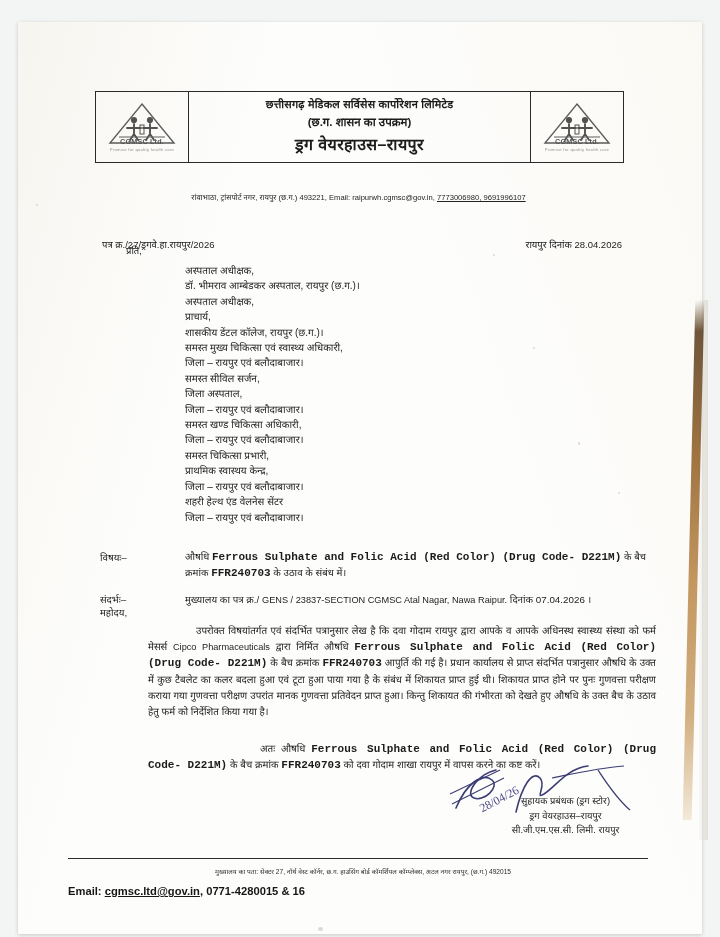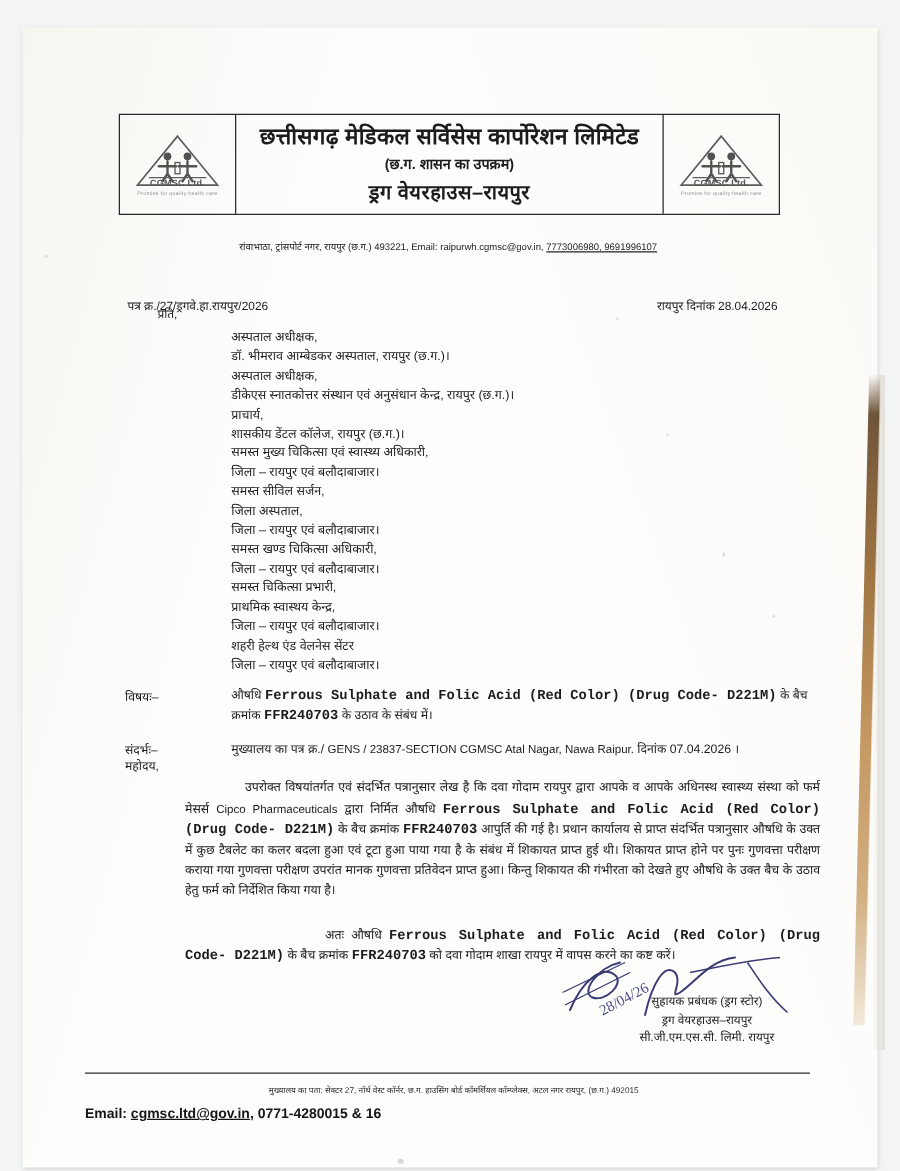--- a/index.html
+++ b/index.html
@@ -108,21 +108,21 @@
     color: #7a7a7a;
     margin-top: 1px;
     white-space: nowrap;
   }
   .title-cell {
     flex: 1;
     text-align: center;
     padding: 6px 4px 7px;
   }
   .org-name {
-    font-size: 18px;
+    font-size: 11px;
     font-weight: bold;
     letter-spacing: 0.2px;
     line-height: 1.25;
   }
   .org-sub {
     font-size: 11.5px;
     font-weight: bold;
     margin-top: 2px;
   }
   .org-unit {
@@ -348,21 +348,20 @@
         <span>पत्र क्र./27/ड्रगवे.हा.रायपुर/2026</span>
         <span>रायपुर दिनांक 28.04.2026</span>
       </div>
 
       <div class="to-label">प्रति,</div>
 
       <div class="recipients">
         <div>अस्पताल अधीक्षक,</div>
         <div>डॉ. भीमराव आम्बेडकर अस्पताल, रायपुर (छ.ग.)।</div>
         <div>अस्पताल अधीक्षक,</div>
-        <div>डीकेएस स्नातकोत्तर संस्थान एवं अनुसंधान केन्द्र, रायपुर (छ.ग.)।</div>
         <div>प्राचार्य,</div>
         <div>शासकीय डेंटल कॉलेज, रायपुर (छ.ग.)।</div>
         <div>समस्त मुख्य चिकित्सा एवं स्वास्थ्य अधिकारी,</div>
         <div>जिला – रायपुर एवं बलौदाबाजार।</div>
         <div>समस्त सीविल सर्जन,</div>
         <div>जिला अस्पताल,</div>
         <div>जिला – रायपुर एवं बलौदाबाजार।</div>
         <div>समस्त खण्ड चिकित्सा अधिकारी,</div>
         <div>जिला – रायपुर एवं बलौदाबाजार।</div>
         <div>समस्त चिकित्सा प्रभारी,</div>

